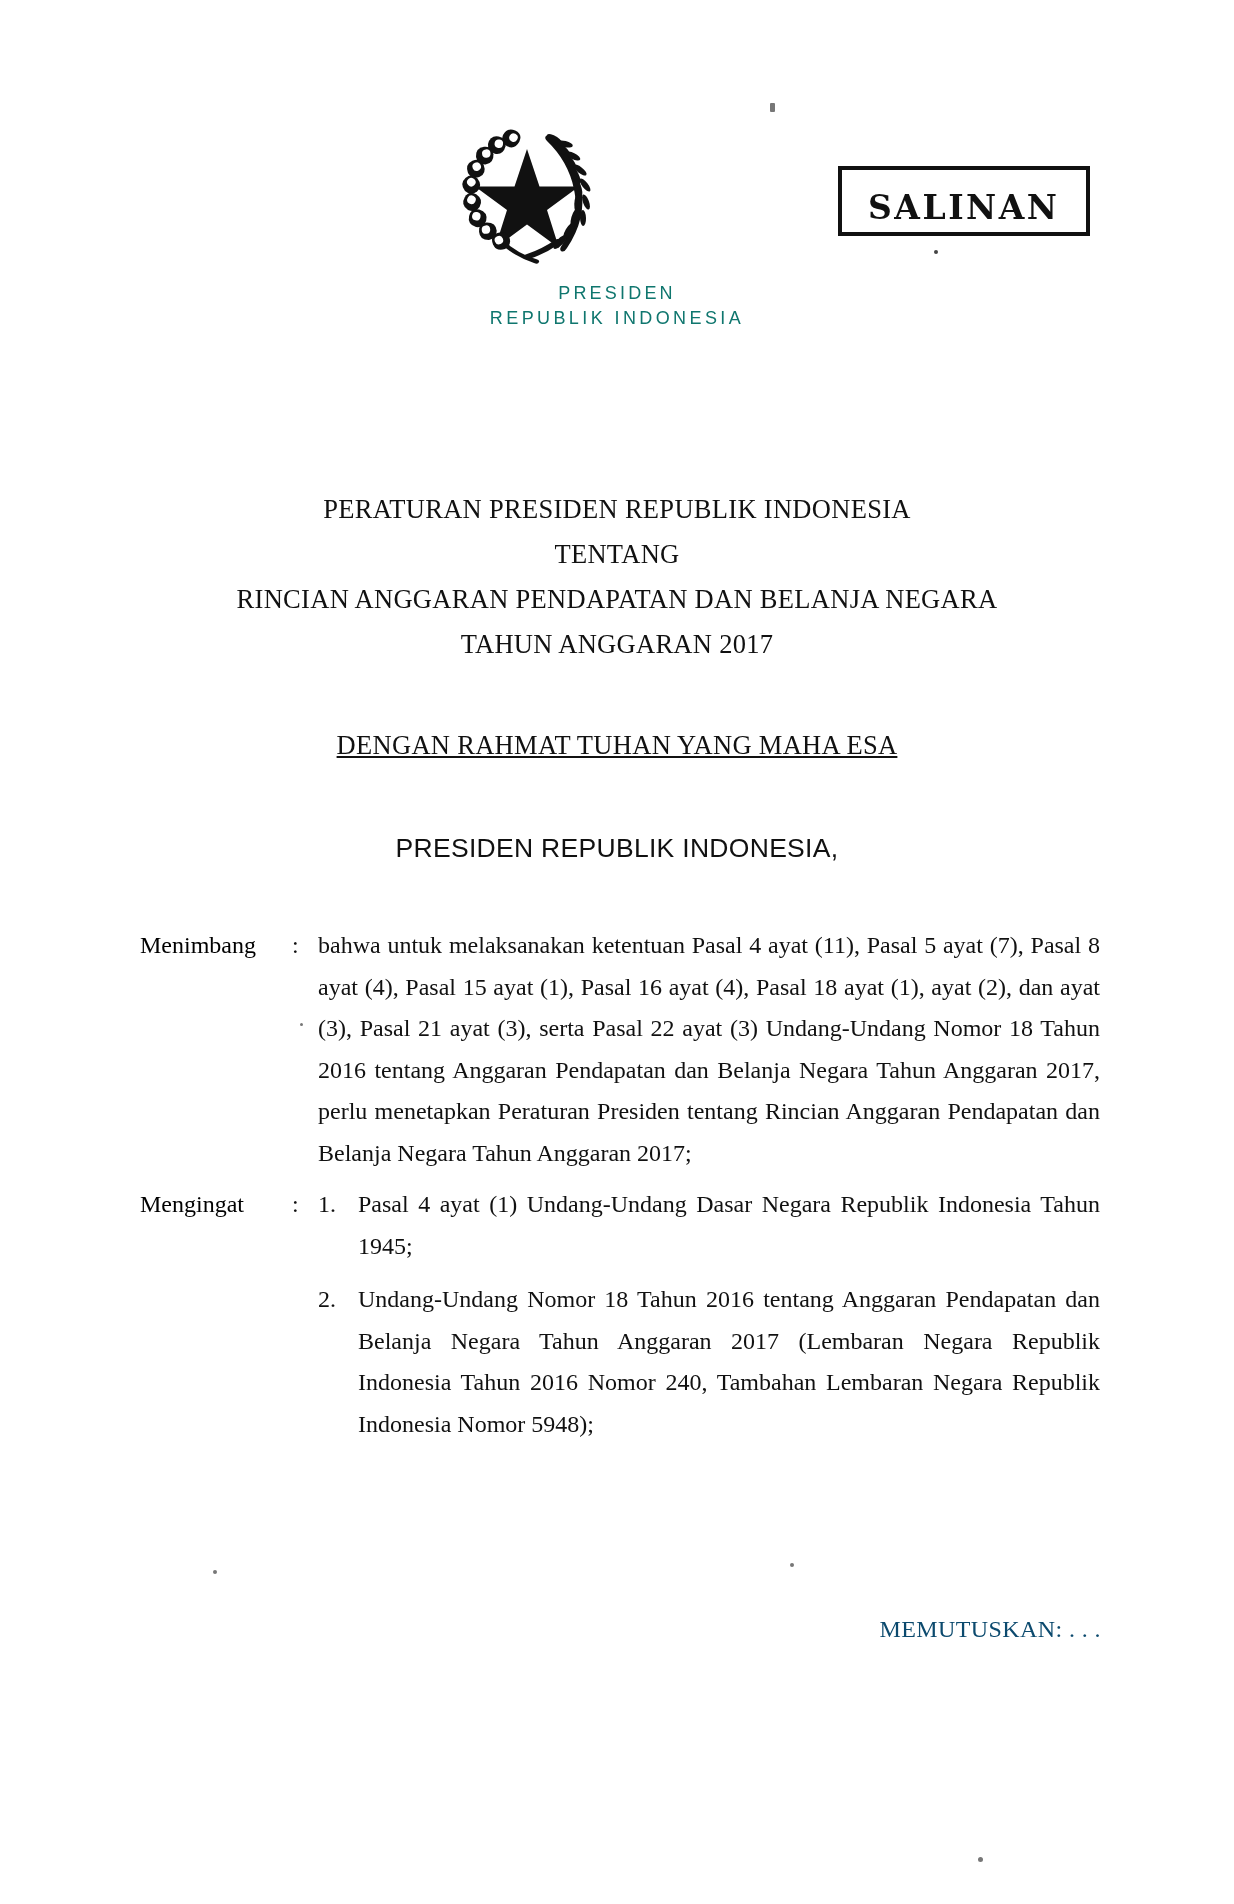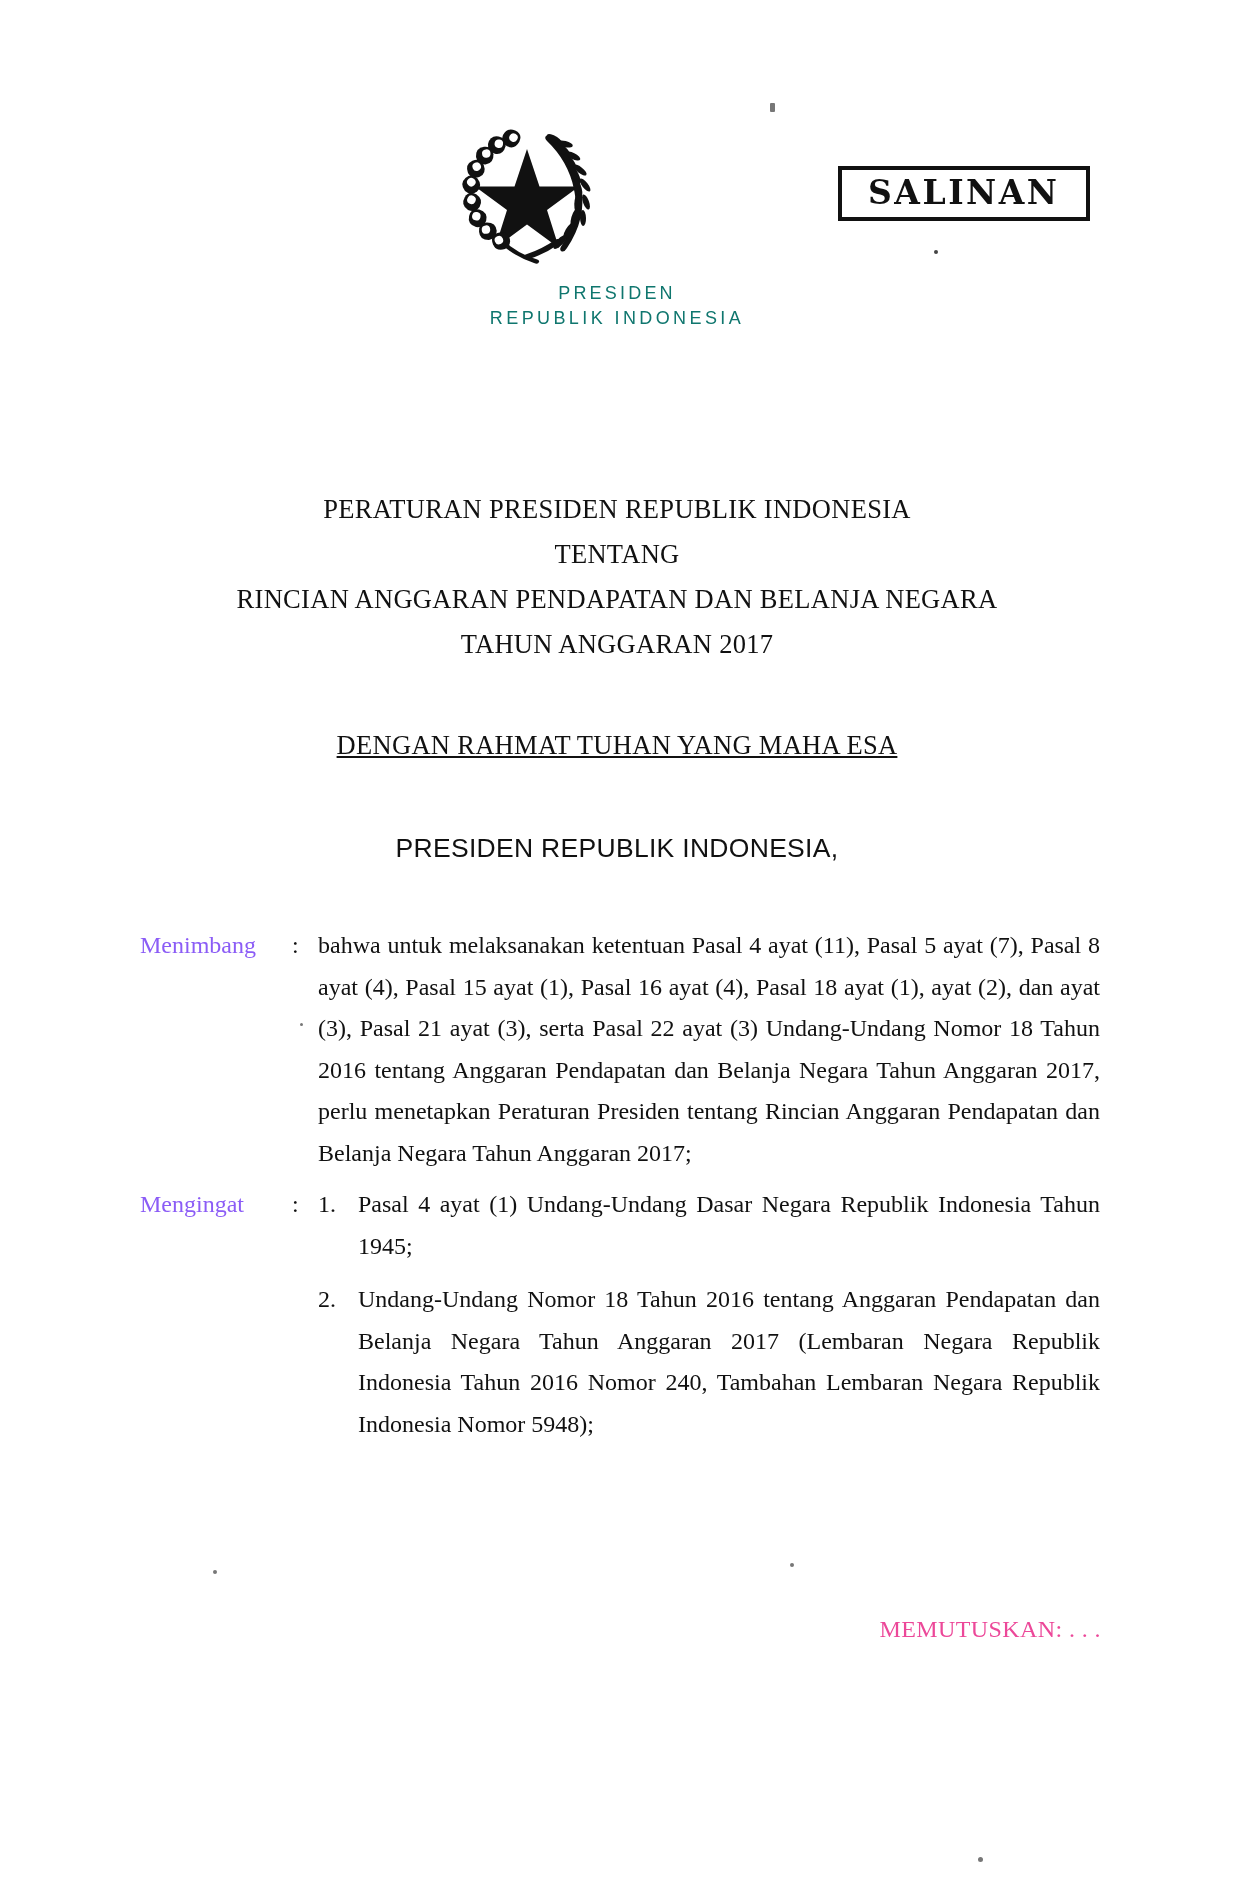--- a/index.html
+++ b/index.html
@@ -35,21 +35,21 @@
     width: 160px;
     height: 150px;
   }
   .emblem-wrap svg { display: block; }
 
   .stamp-box {
     position: absolute;
     left: 838px;
     top: 48px;
     border: 4px solid #111111;
-    padding: 6px 26px 8px 26px;
+    padding: 21px 26px 8px 26px;
     background: #ffffff;
   }
   .stamp-text {
     font-family: "DejaVu Serif", serif;
     font-weight: 700;
     font-size: 33px;
     letter-spacing: 2.5px;
     line-height: 1;
     color: #111111;
     white-space: nowrap;
@@ -130,21 +130,21 @@
   .clause-row {
     display: flex;
     align-items: flex-start;
     margin-bottom: 10px;
   }
   .clause-label {
     width: 152px;
     flex: 0 0 152px;
     font-size: 24px;
     line-height: 41.5px;
-    color: #8b5cf6;
+    color: #000000;
   }
   .clause-colon {
     width: 26px;
     flex: 0 0 26px;
     font-size: 24px;
     line-height: 41.5px;
     color: #111111;
   }
   .clause-body {
     flex: 1 1 auto;
@@ -187,21 +187,21 @@
   }
 
   
   .footer-note {
     position: absolute;
     right: 133px;
     top: 1616px;
     font-family: "Liberation Serif", serif;
     font-size: 24px;
     letter-spacing: 0.4px;
-    color: #ec4899;
+    color: #0c4a6e;
     white-space: nowrap;
   }
 
   
   .speckle {
     position: absolute;
     background: #777;
     border-radius: 50%;
   }
 </style>

